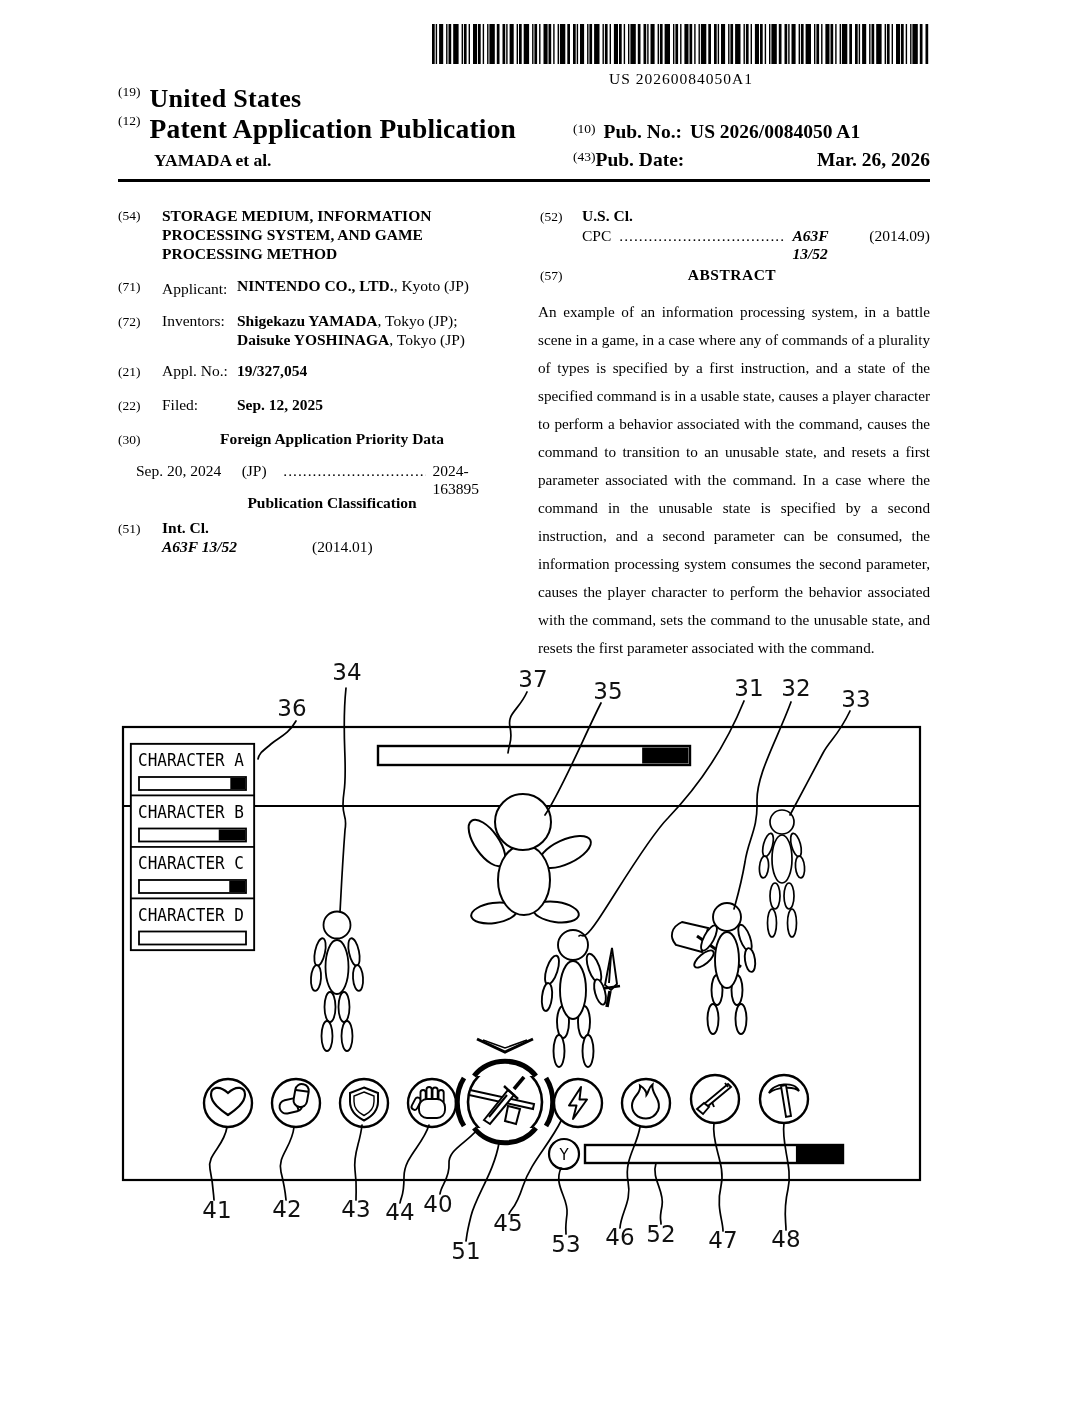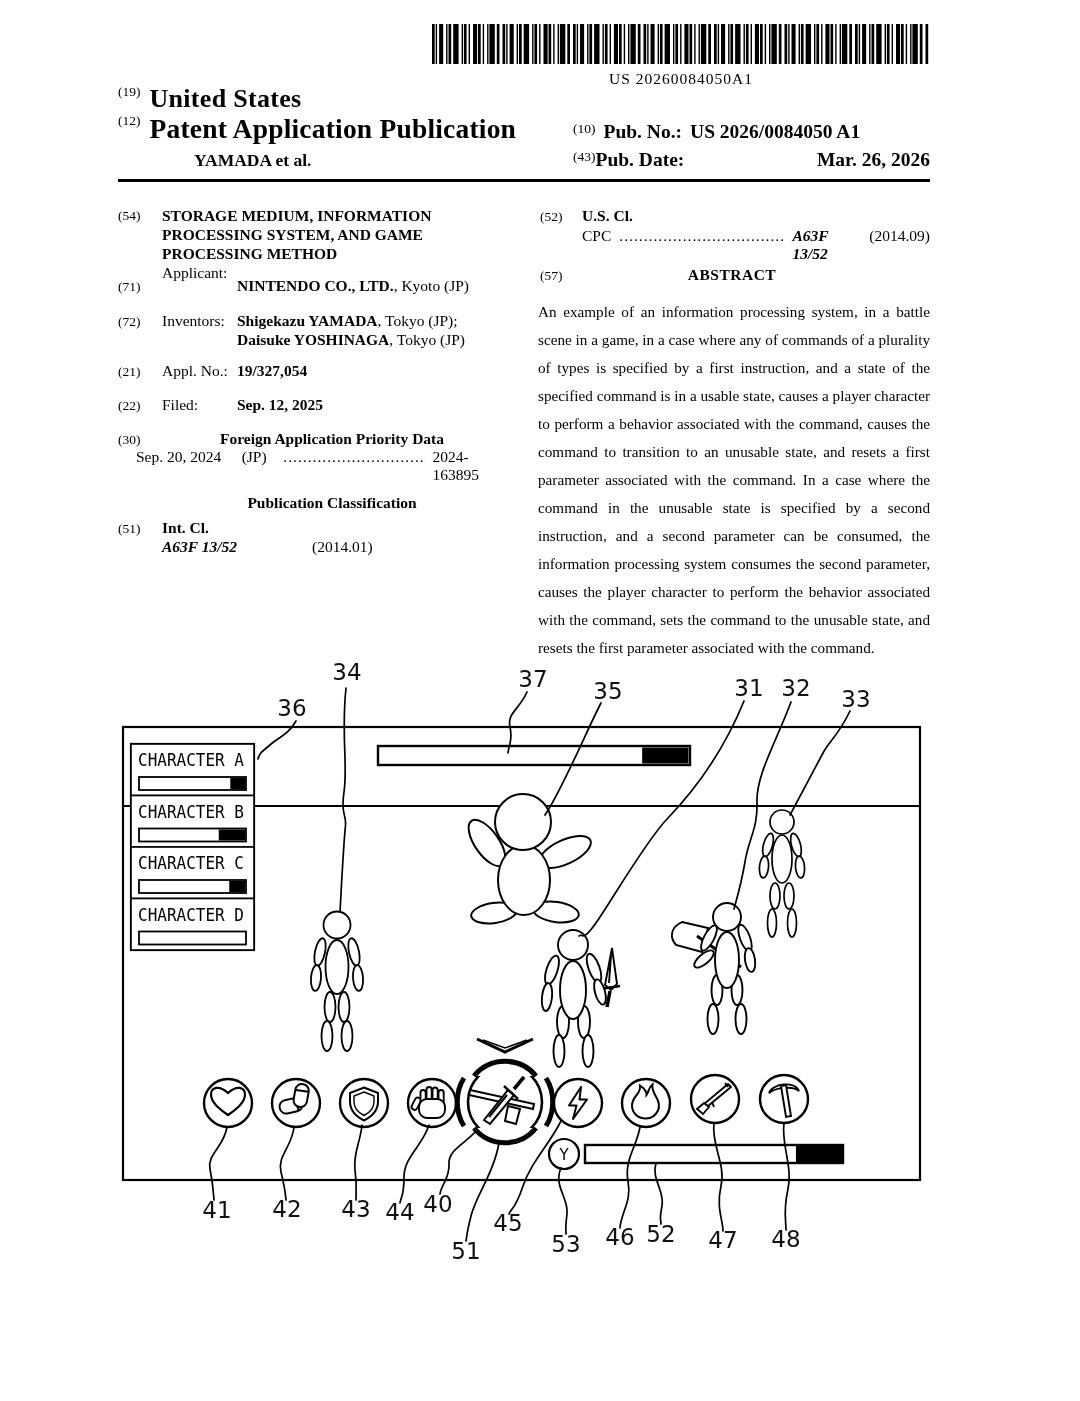--- a/index.html
+++ b/index.html
@@ -6,21 +6,21 @@
   html,body { background:#fff; }
   body { width:1080px; height:1401px; position:relative; font-family:"Liberation Serif",serif; color:#000; overflow:hidden; }
   .abs { position:absolute; }
   .pnum { font-size:13.5px; white-space:nowrap; }
   .bold { font-weight:bold; }
   .bi { font-weight:bold; font-style:italic; }
   .base { display:flex; align-items:flex-start; }
   .bc-text { width:498px; text-align:center; font-size:15.5px; letter-spacing:1px; margin-top:2px; }
   .country-line { font-size:26px; font-weight:bold; letter-spacing:0.3px; }
   .kind-line { font-size:27.5px; font-weight:bold; letter-spacing:0.2px; }
-  .authors { font-size:17.5px; font-weight:bold;margin-left:40px; }
+  .authors { font-size:17.5px; font-weight:bold; }
   .publine { font-size:19.5px; font-weight:bold; }
   .hrule { background:#000; height:2.5px; }
   .f15 { font-size:15.5px; }
   .dots { flex:1 1 auto; overflow:hidden; white-space:nowrap; letter-spacing:1px; }
   .just { text-align:justify; line-height:28px; font-size:15.2px; }
   svg text { font-family:"DejaVu Sans",sans-serif; }
   .refnum { font-size:23px; fill:#111; }
   .panelname { font-family:"DejaVu Sans Mono",monospace; font-size:17px; fill:#000; }
   .ybtn { font-size:15px; fill:#000; }
 </style>
@@ -162,40 +162,40 @@
   <span class="publine">Pub. Date:</span>
   <span class="publine" style="margin-left:auto;">Mar. 26, 2026</span>
 </div>
 
 <div class="abs hrule" style="left:118px;top:179px;width:812px;"></div>
 
 <span class="abs pnum" style="left:118px;top:208px;">(54)</span>
 <div class="abs bold f15" style="left:162px;top:206px;width:300px;line-height:19px;">STORAGE MEDIUM, INFORMATION PROCESSING SYSTEM, AND GAME PROCESSING METHOD</div>
 
 <span class="abs pnum" style="left:118px;top:279px;">(71)</span>
-<span class="abs f15" style="left:162px;top:264px;">Applicant:</span>
+<span class="abs f15" style="left:162px;top:280px;">Applicant:</span>
 <div class="abs f15" style="left:237px;top:277px;white-space:nowrap;"><span class="bold">NINTENDO CO., LTD.</span><span>, Kyoto (JP)</span></div>
 
 <span class="abs pnum" style="left:118px;top:314px;">(72)</span>
 <span class="abs f15" style="left:162px;top:312px;">Inventors:</span>
 <div class="abs f15" style="left:237px;top:312px;white-space:nowrap;font-family:Liberation Serif, serif;"><span class="bold">Shigekazu YAMADA</span><span>, Tokyo (JP);</span></div>
 <div class="abs f15" style="left:237px;top:331px;white-space:nowrap;"><span class="bold">Daisuke YOSHINAGA</span><span>, Tokyo (JP)</span></div>
 
 <span class="abs pnum" style="left:118px;top:364px;">(21)</span>
 <span class="abs f15" style="left:162px;top:362px;">Appl. No.:</span>
 <span class="abs f15 bold" style="left:237px;top:362px;">19/327,054</span>
 
 <span class="abs pnum" style="left:118px;top:398px;">(22)</span>
 <span class="abs f15" style="left:162px;top:396px;">Filed:</span>
 <span class="abs f15 bold" style="left:237px;top:396px;">Sep. 12, 2025</span>
 
 <span class="abs pnum" style="left:118px;top:432px;">(30)</span>
 <div class="abs f15 bold" style="left:162px;top:430px;width:340px;text-align:center;">Foreign Application Priority Data</div>
 
-<div class="abs base f15" style="left:136px;top:448px;width:370px;gap:6px;">
+<div class="abs base f15" style="left:136px;top:462px;width:370px;gap:6px;">
   <span style="width:112px;">Sep. 20, 2024</span>
   <span style="width:40px;">(JP)</span>
   <span class="dots">.................................</span>
   <span>2024-163895</span>
 </div>
 
 <div class="abs f15 bold" style="left:162px;top:494px;width:340px;text-align:center;">Publication Classification</div>
 
 <span class="abs pnum" style="left:118px;top:521px;">(51)</span>
 <span class="abs f15 bold" style="left:162px;top:519px;">Int. Cl.</span>

